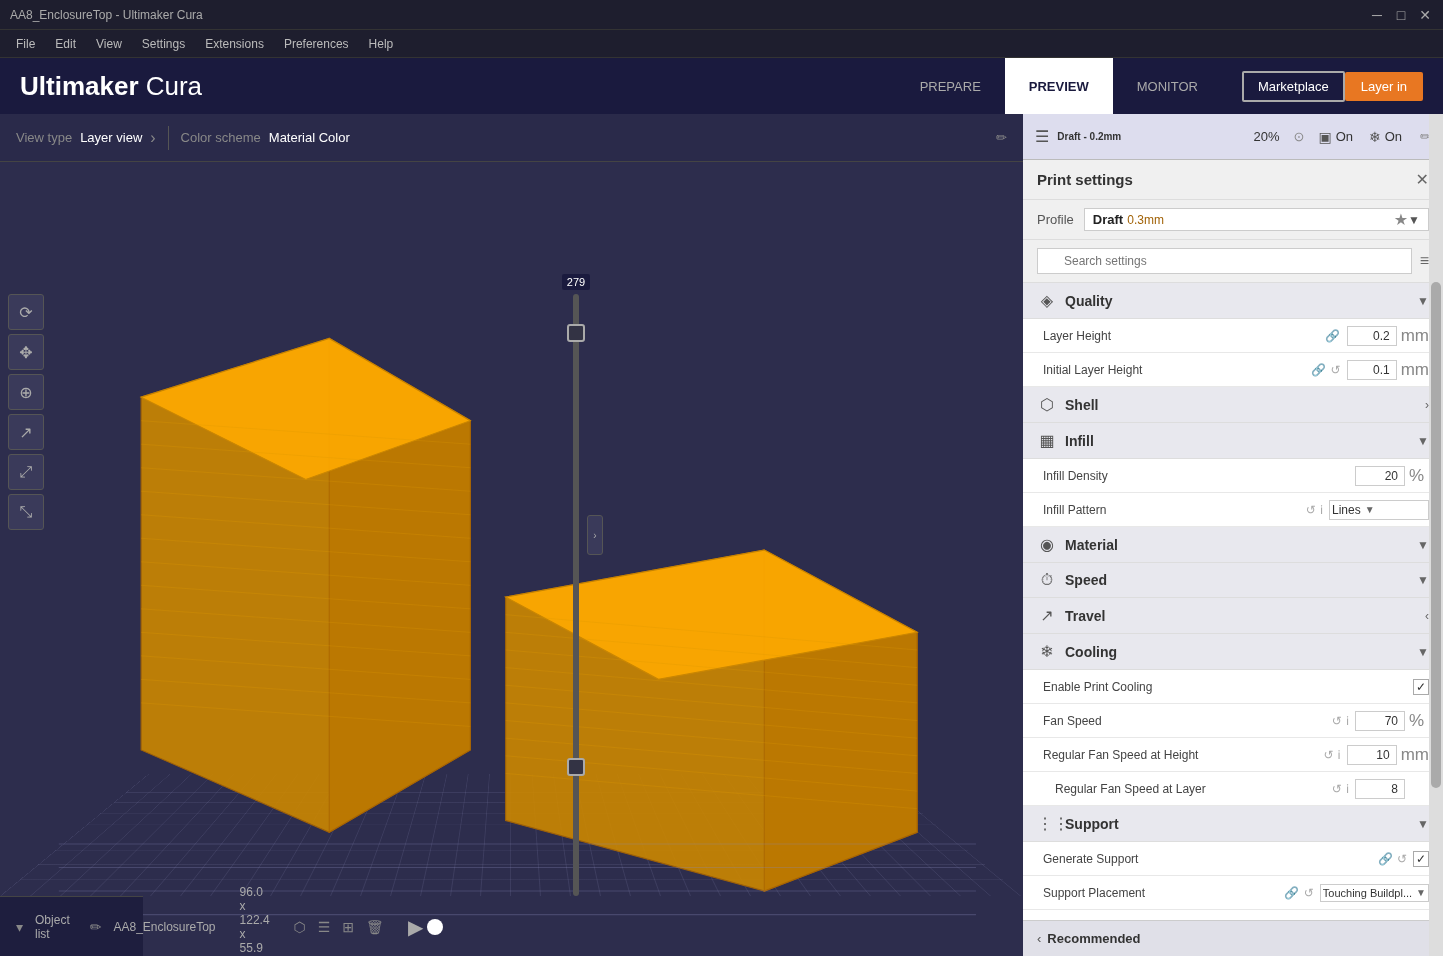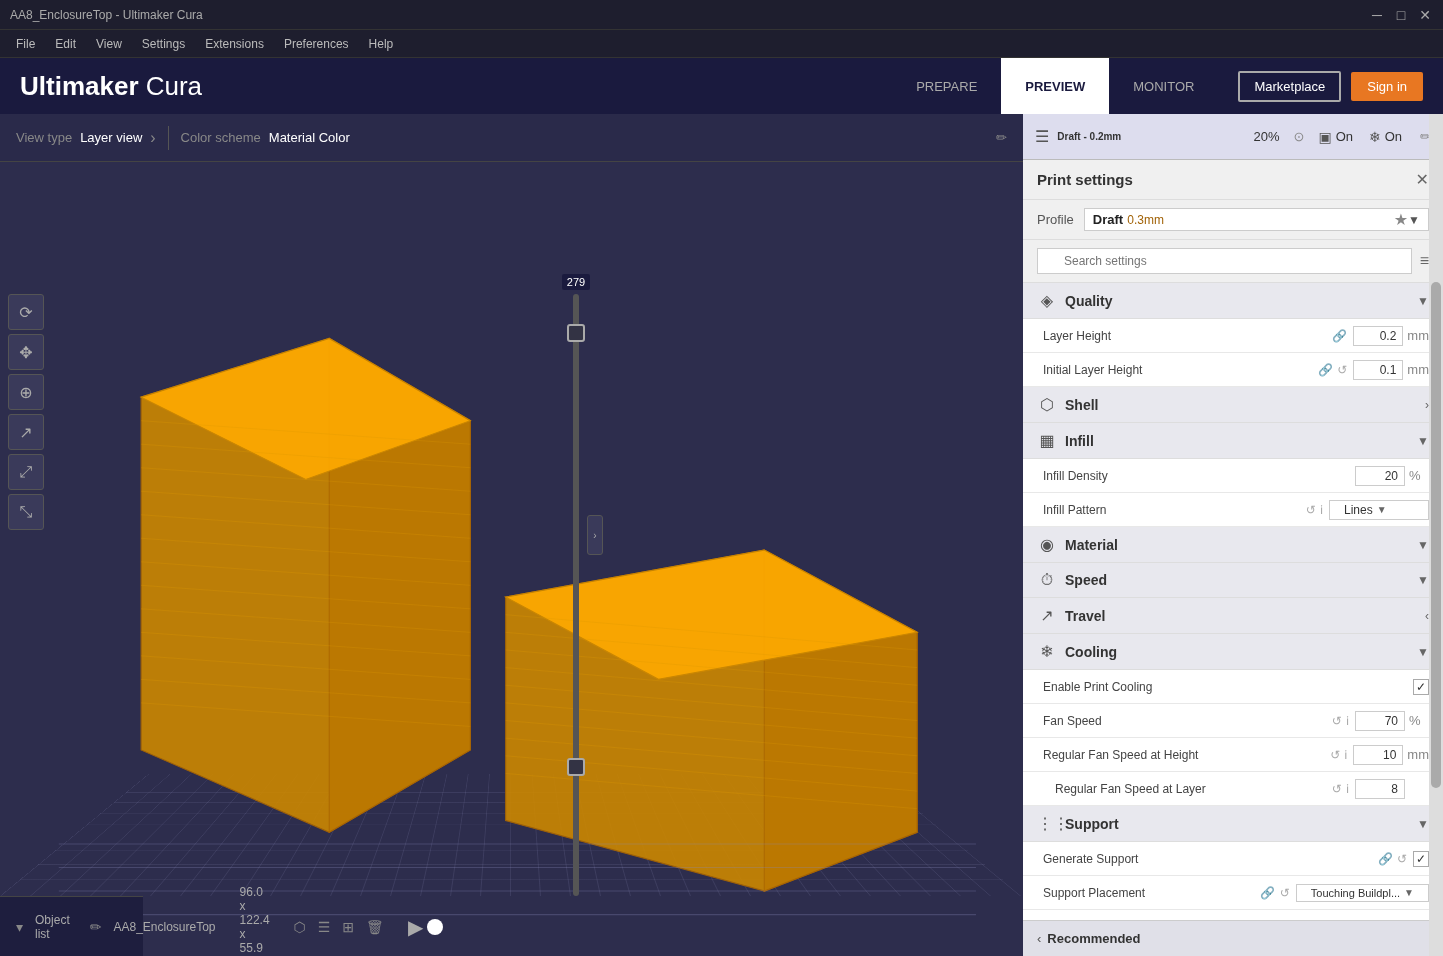--- a/index.html
+++ b/index.html
@@ -50,21 +50,21 @@
       color: #aaa;
       background: transparent;
       border: none;
       height: 56px;
     }
     .nav-btn.active {
       background: #fff;
       color: #1a1a3e;
       font-weight: bold;
     }
-    #header-right { display: flex; align-items: center; gap: 10px; margin-left: 20px; }
+    #header-right { display: flex; align-items: center; margin-left: 20px; }
     .mkt-btn {
       background: transparent;
       border: 2px solid #aaa;
       color: white;
       padding: 6px 14px;
       cursor: pointer;
       font-size: 13px;
       border-radius: 2px;
     }
     .signin-btn {
@@ -300,38 +300,38 @@
     .s-icon { color: #aaa; font-size: 12px; cursor: pointer; }
     .setting-value {
       background: white;
       border: 1px solid #ccc;
       padding: 2px 6px;
       font-size: 12px;
       min-width: 50px;
       text-align: right;
       color: #333;
     }
-    .setting-unit { color: #888; font-size: 13px; margin-left: 4px; min-width: 20px; }
+    .setting-unit { color: #888; font-size: 17px; margin-left: 4px; min-width: 20px; }
 
     
     .check-box {
       width: 16px; height: 16px;
       border: 1px solid #aaa;
       background: white;
       display: flex; align-items: center; justify-content: center;
       font-size: 12px; color: #333;
     }
 
     
     .setting-dropdown {
       display: flex;
       align-items: center;
       background: white;
       border: 1px solid #ccc;
-      padding: 2px 14px;
+      padding: 2px 2px;
       font-size: 12px;
       color: #333;
       cursor: pointer;
       min-width: 100px;
     }
     .setting-dropdown .dd-chevron { margin-left: 4px; font-size: 10px; color: #666; }
 
     
     .setting-row.indented { padding-left: 32px; }
 
@@ -482,21 +482,21 @@
   <div id="logo">
     <span style="font-weight:bold;">Ultimaker</span><span style="font-weight:300;"> Cura</span>
   </div>
   <div id="nav">
     <button class="nav-btn">PREPARE</button>
     <button class="nav-btn active">PREVIEW</button>
     <button class="nav-btn">MONITOR</button>
   </div>
   <div id="header-right">
     <button class="mkt-btn">Marketplace</button>
-    <button class="signin-btn">Sign in</button>
+    <button class="signin-btn">Layer in</button>
   </div>
 </div>
 
 <div id="main">
 
   <div id="viewport">
 
     <div id="vp-top-bar">
       <div class="toolbar-section">
         <span class="label">View type</span>

